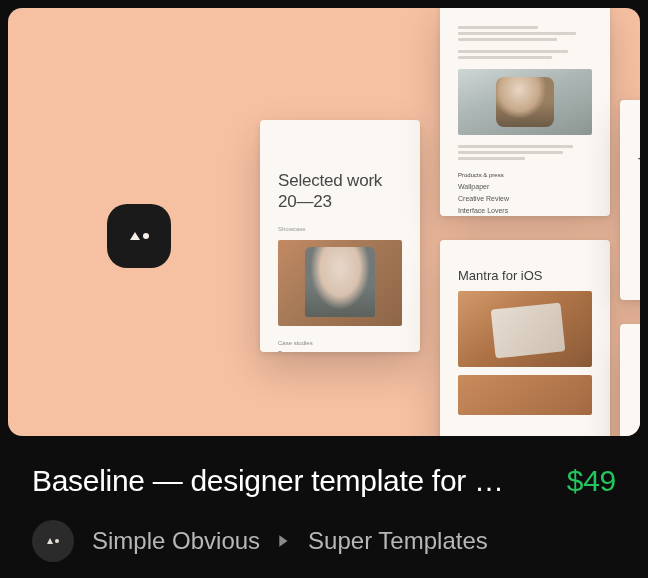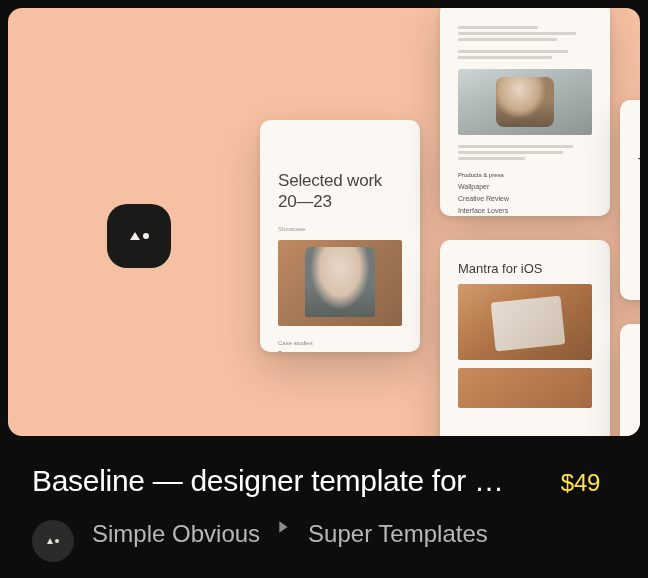--- a/index.html
+++ b/index.html
@@ -44,21 +44,21 @@
     border-bottom: 8px solid #f5f0ea;
   }
   .app-icon .dot {
     width: 6px; height: 6px; border-radius: 50%; background: #f5f0ea;
   }
 
   
   .page {
     position: absolute;
     background: #fbf8f4;
-    border-radius: 10px;
+    border-radius: 4px;
     box-shadow: 0 18px 40px rgba(0,0,0,0.18), 0 2px 6px rgba(0,0,0,0.1);
     padding: 14px 18px;
     color: #2b2b2b;
     overflow: hidden;
   }
 
   
   .page-a { left: 252px; top: 112px; width: 160px; height: 232px; }
   .page-a .sw-title { font-size: 17px; line-height: 21px; color: #464646; font-weight: 400; letter-spacing: -0.2px; margin-top: 36px; }
   .page-a .sw-sub { font-size: 6px; color: #9a9a9a; margin-top: 14px; }
@@ -85,21 +85,21 @@
   }
   .page-b .hero::after { content:""; position:absolute; left:28%; top:12%; width:44%; height:76%;
     background: radial-gradient(ellipse at 40% 25%, #e8d6c4 0%, #c7a98a 40%, transparent 55%),
                 linear-gradient(180deg, #9a7f61 50%, #6d5b46 100%);
     border-radius: 8px;
   }
   .page-b .sec-title { font-size: 6px; color: #404040; margin-top: 12px; margin-bottom: 4px; }
   .page-b .list-item { font-size: 7px; color: #555; margin-bottom: 3px; line-height: 9px; }
 
   
-  .page-c { left: 432px; top: 232px; width: 170px; height: 220px; padding-top: 11px; }
+  .page-c { left: 432px; top: 232px; width: 170px; height: 220px; padding-top: 18px; }
   .page-c .m-title { font-size: 13px; color: #3b3b3b; margin-top: 10px; margin-bottom: 8px; }
   .page-c .hero2 { width: 100%; height: 76px;
     background: linear-gradient(145deg, #d29a6a 0%, #b07548 45%, #8a5a37 100%);
     border-radius: 2px; position:relative; margin-top: 6px;
   }
   .page-c .hero2::after {
     content:""; position:absolute; left:26%; top:20%; width:52%; height:64%;
     background: linear-gradient(135deg, #e6dcd2 0%, #cfc1b2 100%);
     border-radius: 4px; transform: rotate(-6deg);
   }
@@ -111,49 +111,49 @@
   
   .page-d { left: 612px; top: 92px; width: 120px; height: 200px; padding-top: 56px; }
   .page-d .d-title { font-size: 16px; color: #464646; }
 
   
   .page-e { left: 612px; top: 316px; width: 120px; height: 200px; padding-top: 60px; }
   .page-e .e-line { font-size: 6px; color: #7c7c7c; margin-bottom: 3px; }
 
   
   .meta {
-    padding: 20px 48px 0 32px;
+    padding: 20px 32px 0 32px;
     color: #fff;
   }
   .title-row {
     display: flex;
     justify-content: space-between;
     align-items: baseline;
     gap: 20px;
   }
   .title {
     font-size: 30px;
     font-weight: 500;
     color: #fff;
     letter-spacing: -0.3px;
     white-space: nowrap;
     overflow: hidden;
     text-overflow: ellipsis;
     max-width: 480px;
   }
   .price {
-    font-size: 24px;
+    font-size: 30px;
     font-weight: 500;
-    color: #fde047;
+    color: #22c55e;
     letter-spacing: -0.3px;
     white-space: nowrap;
   }
   .sub-row {
     display: flex;
-    align-items: flex-start;
+    align-items: center;
     gap: 18px;
     margin-top: 22px;
   }
   .avatar {
     width: 42px; height: 42px; border-radius: 50%;
     background: #2b2b2b;
     display: flex; align-items: center; justify-content: center; gap: 2px;
   }
   .avatar .a-tri {
     width: 0; height: 0;

